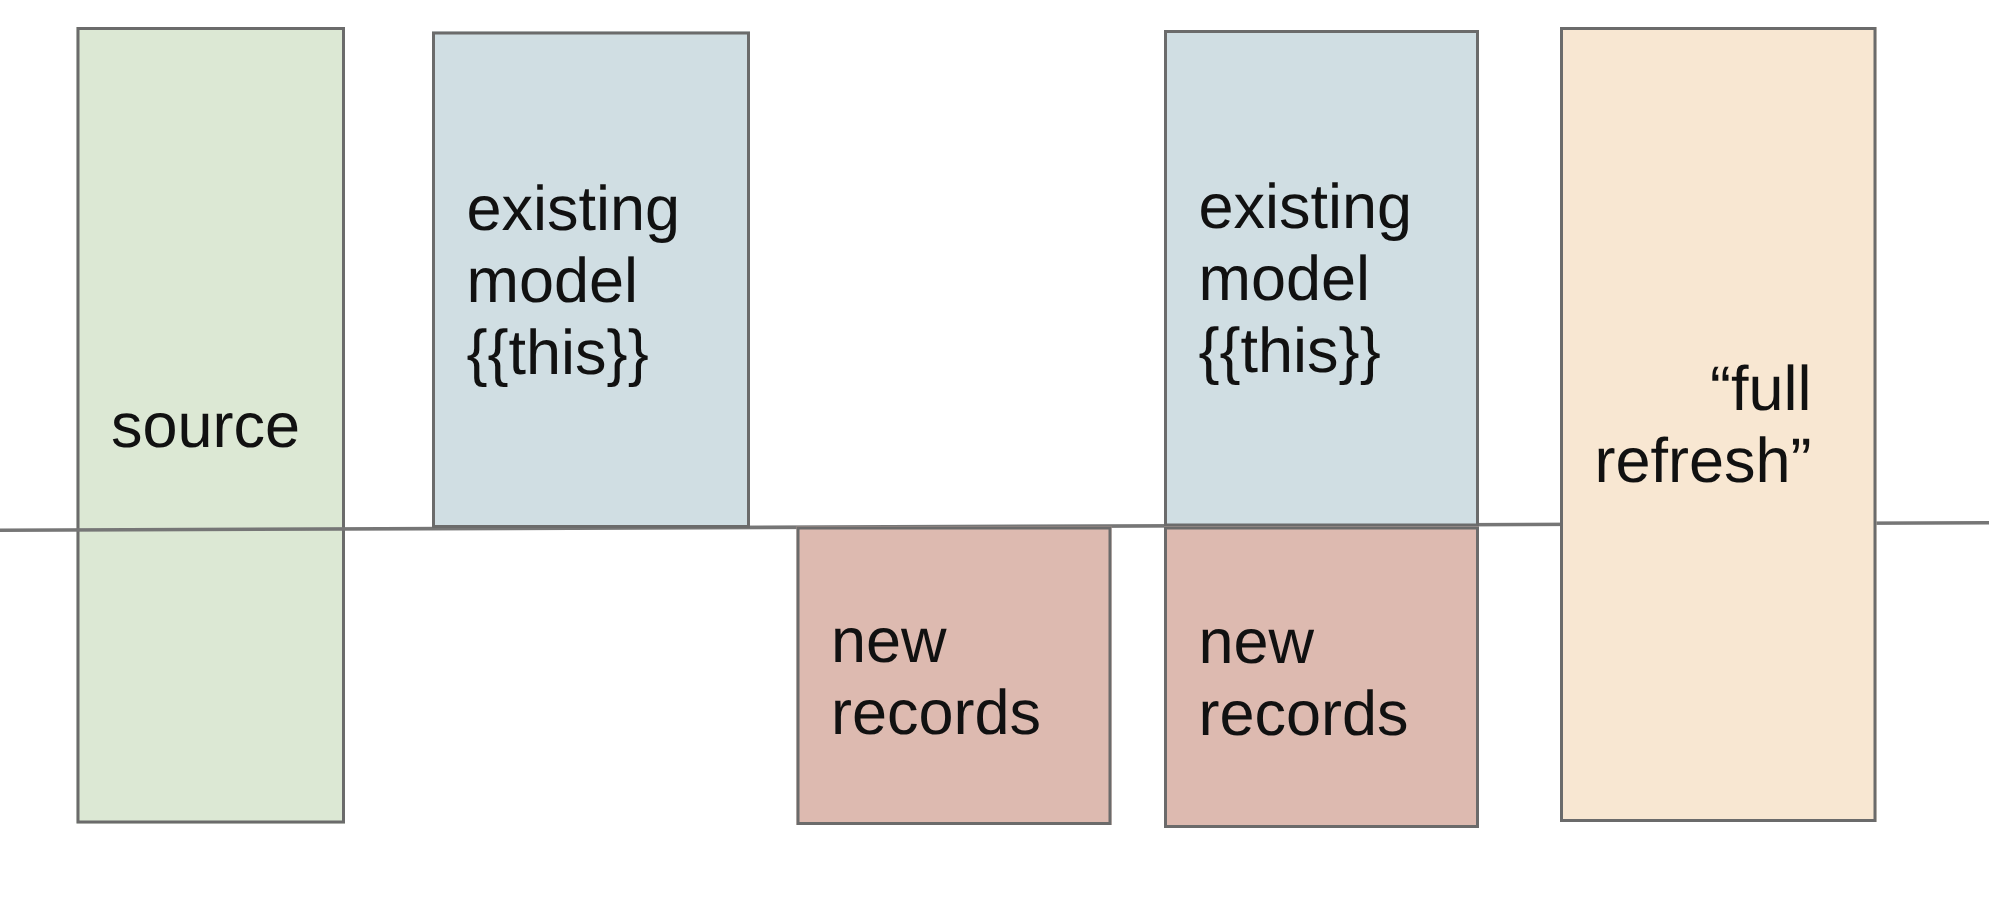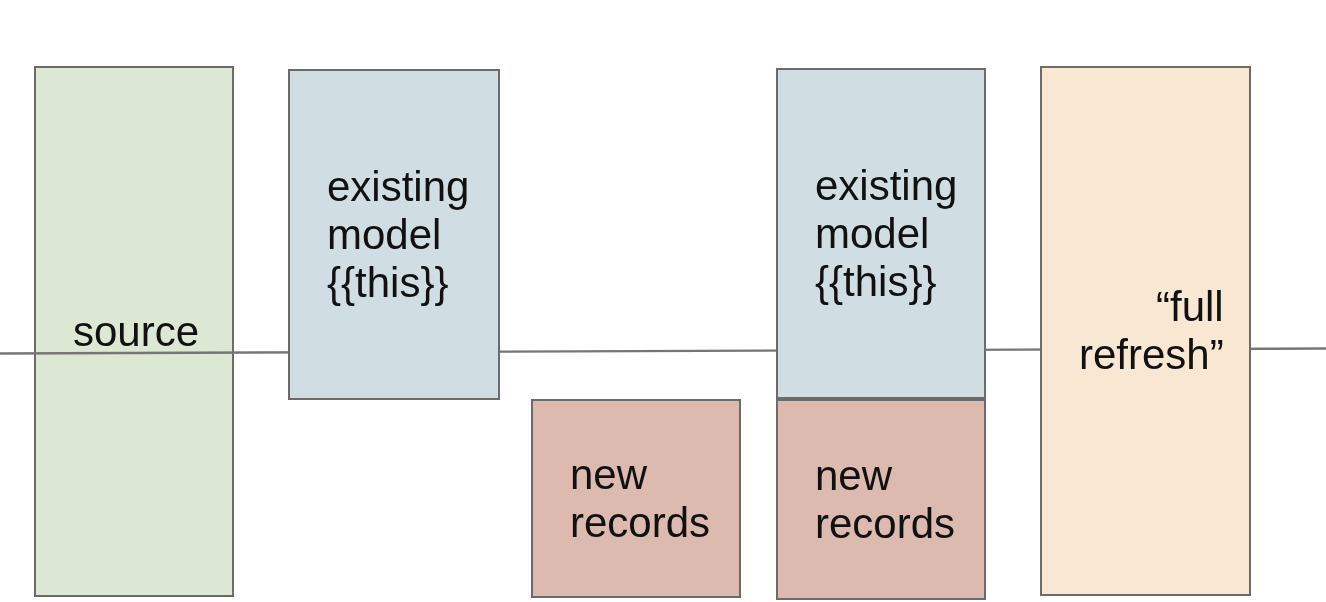--- a/index.html
+++ b/index.html
@@ -16,32 +16,31 @@
     font-family: "Liberation Sans", sans-serif;
     color: var(--text, #111111);
   }
   .box {
     position: absolute;
     box-sizing: border-box;
     border: 2px solid var(--border, #6b6b6b);
     display: flex;
     align-items: center;
     justify-content: flex-start;
-    padding-left: 37px;
+    padding-left: 21px;
     padding-right: 8px;
-    margin-top: 48px;
   }
   .box .label {
     font-size: 42px;
     line-height: 48px;
     white-space: pre-line;
     letter-spacing: 0px;
   }
   
-  .b-source   { left: 34px;   top: 18px;  width: 200px; height: 531px; z-index: 1; }
+  .b-source   { left: 51px;   top: 18px;  width: 179px; height: 531px; z-index: 1; }
   .b-model1   { left: 288px;  top: 21px;  width: 212px; height: 331px; z-index: 3; }
   .b-new1     { left: 531px;  top: 351px; width: 210px; height: 199px; z-index: 3; }
   .b-model2   { left: 776px;  top: 20px;  width: 210px; height: 331px; z-index: 3; }
   .b-new2     { left: 776px;  top: 351px; width: 210px; height: 201px; z-index: 3; }
   .b-full     { left: 1040px; top: 18px;  width: 211px; height: 530px; z-index: 3; }
   #timeline-svg {
     position: absolute;
     left: 0; top: 0;
     width: 1326px; height: 602px;
     z-index: 2;

